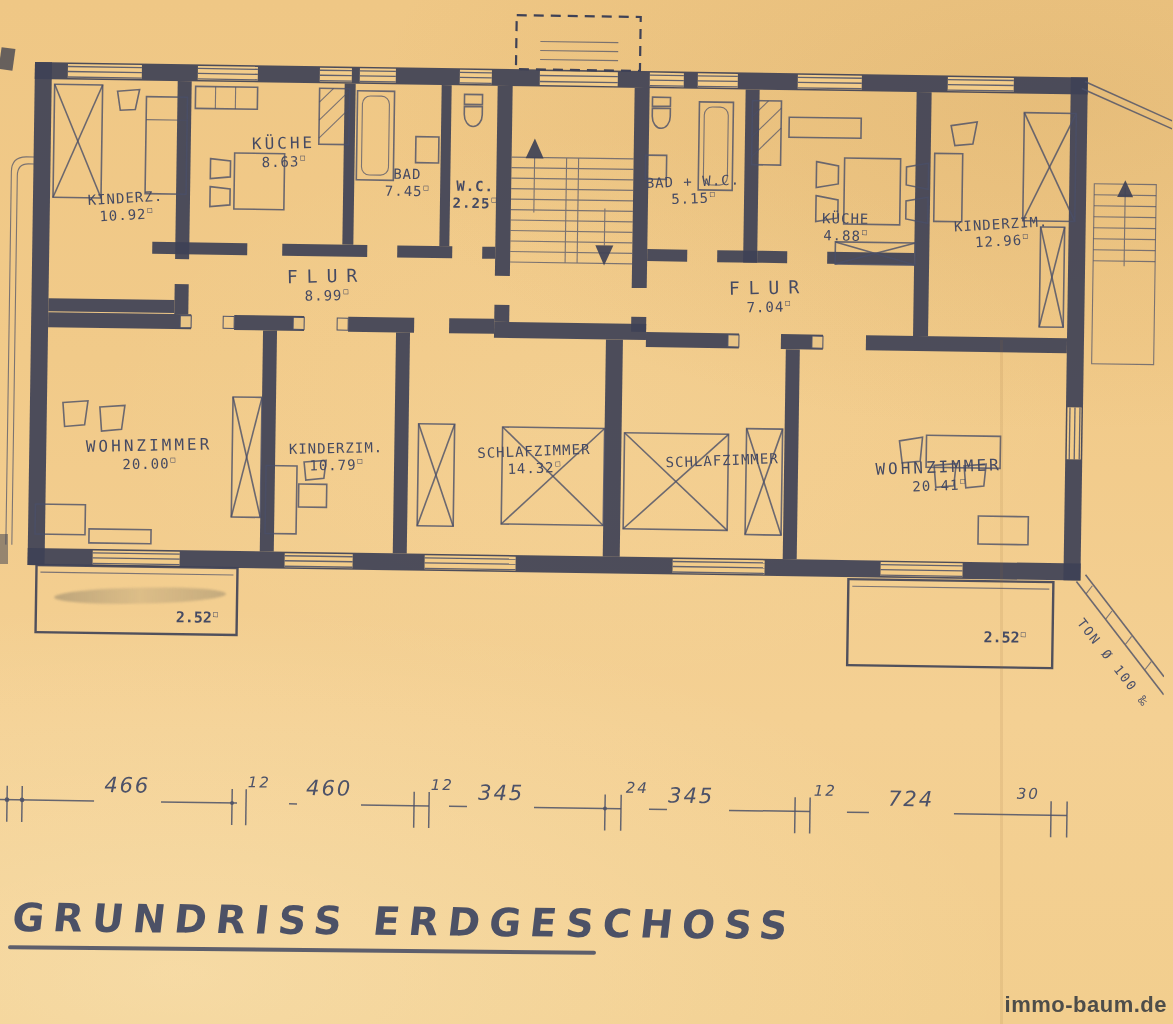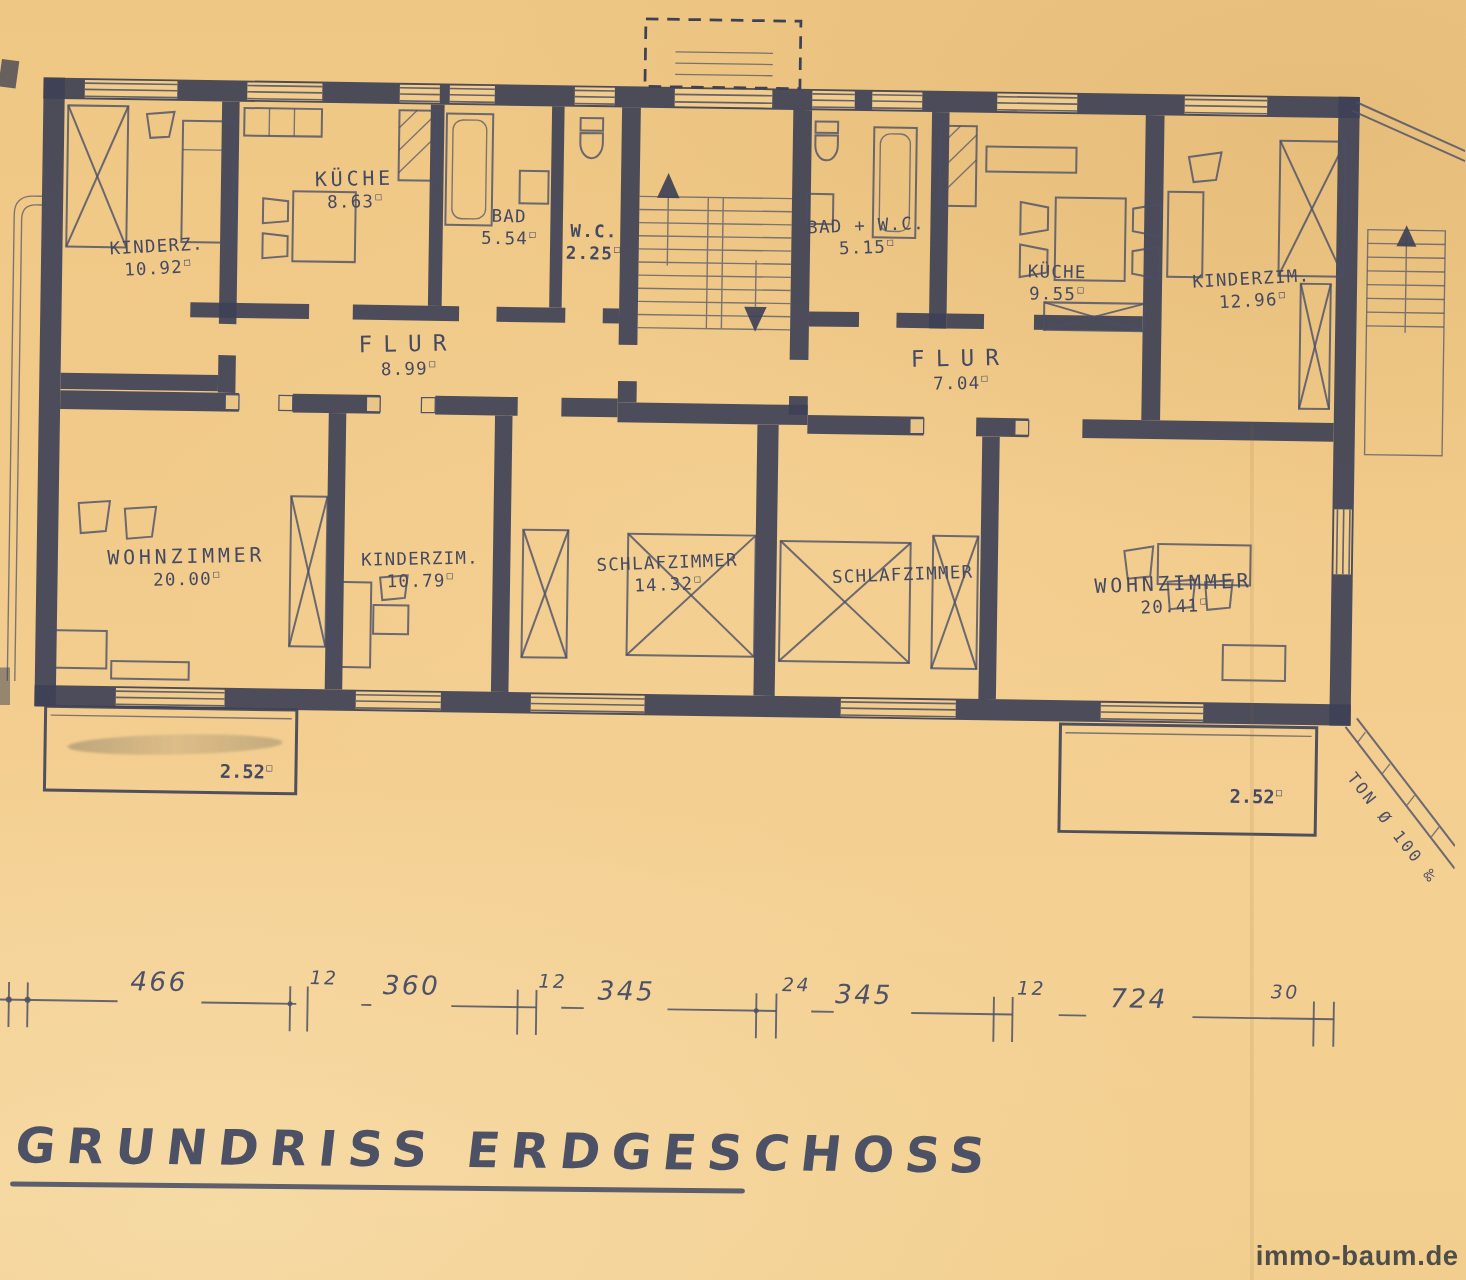--- a/index.html
+++ b/index.html
@@ -406,37 +406,37 @@
   <div class="lbl sm" style="left:128px;top:205px;transform:translate(-50%,-50%) rotate(-4deg)">
     <div class="rname">KINDERZ.</div>
     <div class="rarea"><span>10.92</span><span class="sup">□</span></div>
   </div>
   <div class="lbl" style="left:285px;top:148px;transform:translate(-50%,-50%) rotate(-2deg)">
     <div class="rname">KÜCHE</div>
     <div class="rarea"><span>8.63</span><span class="sup">□</span></div>
   </div>
   <div class="lbl sm" style="left:409px;top:177px;">
     <div class="rname">BAD</div>
-    <div class="rarea"><span>5.54</span><span class="sup">□</span></div>
+    <div class="rarea"><span>7.45</span><span class="sup">□</span></div>
   </div>
   <div class="lbl sm" style="left:477px;top:188px;font-weight:bold;">
     <div class="rname">W.C.</div>
     <div class="rarea"><span>2.25</span><span class="sup">□</span></div>
   </div>
   <div class="lbl flur" style="left:330px;top:280px;transform:translate(-50%,-50%) rotate(-2deg)">
     <div class="rname">FLUR</div>
     <div class="rarea"><span>8.99</span><span class="sup">□</span></div>
   </div>
   <div class="lbl sm" style="left:695px;top:180px;transform:translate(-50%,-50%) rotate(-3deg)">
     <div class="rname">BAD + W.C.</div>
     <div class="rarea"><span>5.15</span><span class="sup">□</span></div>
   </div>
   <div class="lbl sm" style="left:848px;top:215px;">
     <div class="rname">KÜCHE</div>
-    <div class="rarea"><span>9.55</span><span class="sup">□</span></div>
+    <div class="rarea"><span>4.88</span><span class="sup">□</span></div>
   </div>
   <div class="lbl sm" style="left:1004px;top:218px;transform:translate(-50%,-50%) rotate(-4deg)">
     <div class="rname">KINDERZIM.</div>
     <div class="rarea"><span>12.96</span><span class="sup">□</span></div>
   </div>
   <div class="lbl flur" style="left:772px;top:285px;transform:translate(-50%,-50%) rotate(-2deg)">
     <div class="rname">FLUR</div>
     <div class="rarea"><span>7.04</span><span class="sup">□</span></div>
   </div>
   <div class="lbl" style="left:155px;top:452px;transform:translate(-50%,-50%) rotate(-2deg)">
@@ -461,21 +461,21 @@
 
   <div class="lbl bal" style="left:205px;top:615px;">
     <span>2.52</span><span class="sup">□</span>
   </div>
   <div class="lbl bal" style="left:1013px;top:623px;">
     <span>2.52</span><span class="sup">□</span>
   </div>
 
   <span class="dim" style="left:138px;top:772px;">466</span>
   <span class="dim small" style="left:270px;top:770px;">12</span>
-  <span class="dim" style="left:340px;top:772px;">360</span>
+  <span class="dim" style="left:340px;top:772px;">460</span>
   <span class="dim small" style="left:453px;top:770px;">12</span>
   <span class="dim" style="left:512px;top:774px;">345</span>
   <span class="dim small" style="left:648px;top:770px;text-align:right;">24</span>
   <span class="dim" style="left:702px;top:774px;">345</span>
   <span class="dim small" style="left:836px;top:770px;">12</span>
   <span class="dim" style="left:922px;top:774px;">724</span>
   <span class="dim small" style="left:1039px;top:770px;">30</span>
 
   <div class="pipe-label">TON Ø 100 ‰</div>
 

